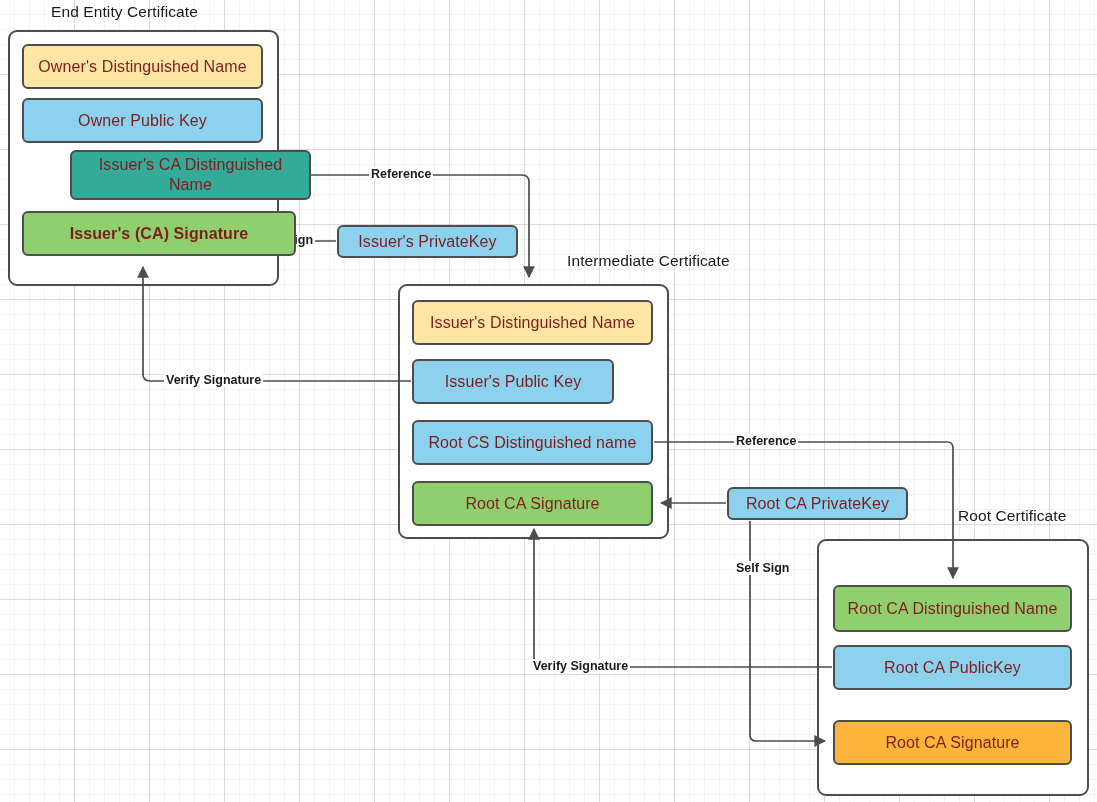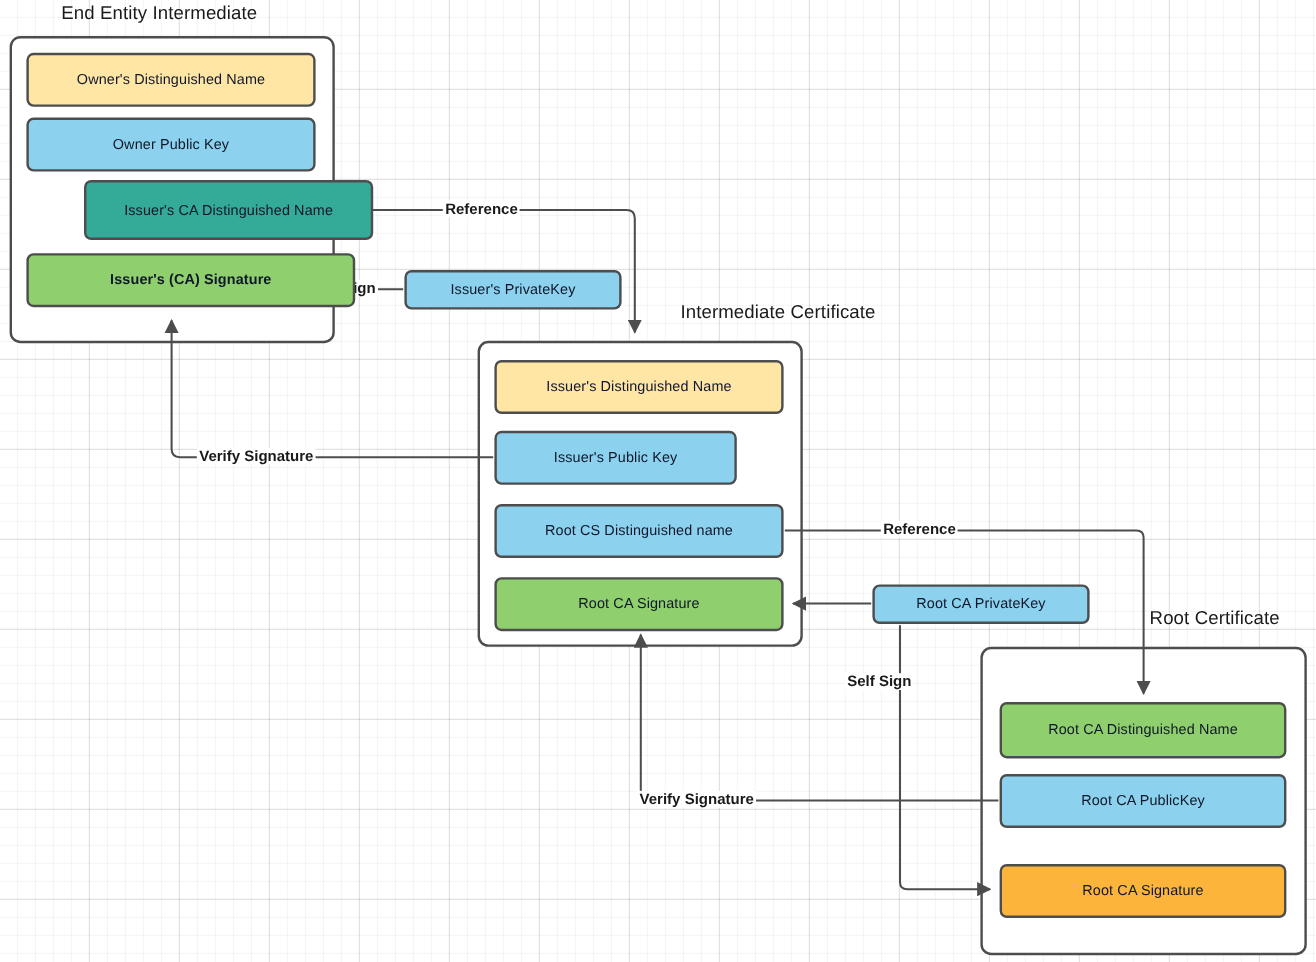--- a/index.html
+++ b/index.html
@@ -36,43 +36,43 @@
   }
   .node{
     position:absolute;
     box-sizing:border-box;
     border:2px solid #4d4d4d;
     border-radius:6px;
     display:flex;
     align-items:center;
     justify-content:center;
     text-align:center;
-    font-size:12px;
-    color:#0f172a;
+    font-size:16px;
+    color:#7f1d1d;
     line-height:1.25;
     padding:2px 6px;
     letter-spacing:0.1px;
   }
   .edge-label{
     position:absolute;
     font-size:12.5px;
     font-weight:bold;
     color:#1a1a1a;
     background:#ffffff;
     padding:0 2px;
     white-space:nowrap;
     line-height:14px;
   }
 </style>
 </head>
 <body>
 
 <div id="stage">
 
-  <div class="group-title" style="left:51px;top:3px;">End Entity Intermediate</div>
+  <div class="group-title" style="left:51px;top:3px;">End Entity Certificate</div>
   <div class="group-title" style="left:567px;top:252px;">Intermediate Certificate</div>
   <div class="group-title" style="left:958px;top:507px;">Root Certificate</div>
 
   <div class="container-box" style="left:8px;top:30px;width:271px;height:256px;"></div>
   <div class="container-box" style="left:398px;top:284px;width:271px;height:255px;"></div>
   <div class="container-box" style="left:817px;top:539px;width:272px;height:257px;"></div>
 
   <svg class="edges" viewBox="0 0 1097 802">
     <defs>
       <marker id="arrow" viewBox="0 0 10 10" refX="9" refY="5" markerWidth="7" markerHeight="7" orient="auto-start-reverse">
@@ -93,21 +93,21 @@
     <path d="M 832,667 L 540,667 Q 534,667 534,661 L 534,529" fill="none" stroke="#4d4d4d" stroke-width="1.7" marker-end="url(#arrow)"></path>
 
     <path d="M 750,521 L 750,735 Q 750,741 756,741 L 825,741" fill="none" stroke="#4d4d4d" stroke-width="1.7" marker-end="url(#arrow)"></path>
   </svg>
 
   <div class="edge-label" style="left:369px;top:167px;">Reference</div>
   <div class="edge-label" style="left:284px;top:233px;">Sign</div>
   <div class="edge-label" style="left:164px;top:373px;">Verify Signature</div>
   <div class="edge-label" style="left:734px;top:434px;">Reference</div>
   <div class="edge-label" style="left:531px;top:659px;">Verify Signature</div>
-  <div class="edge-label" style="left:704px;top:561px;">Self Sign</div>
+  <div class="edge-label" style="left:734px;top:561px;">Self Sign</div>
 
   <div class="node" style="left:22px;top:44px;width:241px;height:45px;background:#ffe6a5;">Owner's Distinguished Name</div>
   <div class="node" style="left:22px;top:98px;width:241px;height:45px;background:#8cd2ee;">Owner Public  Key</div>
   <div class="node" style="left:22px;top:150px;width:241px;height:50px;background:#34aa98;margin-left:48px;">Issuer's CA Distinguished Name</div>
   <div class="node" style="left:22px;top:211px;width:274px;height:45px;background:#90cf6e;font-weight:bold;">Issuer's (CA) Signature</div>
 
   <div class="node" style="left:337px;top:225px;width:181px;height:33px;background:#8cd2ee;">Issuer's PrivateKey</div>
 
   <div class="node" style="left:412px;top:300px;width:241px;height:45px;background:#ffe6a5;">Issuer's Distinguished Name</div>
   <div class="node" style="left:412px;top:359px;width:202px;height:45px;background:#8cd2ee;">Issuer's Public  Key</div>

